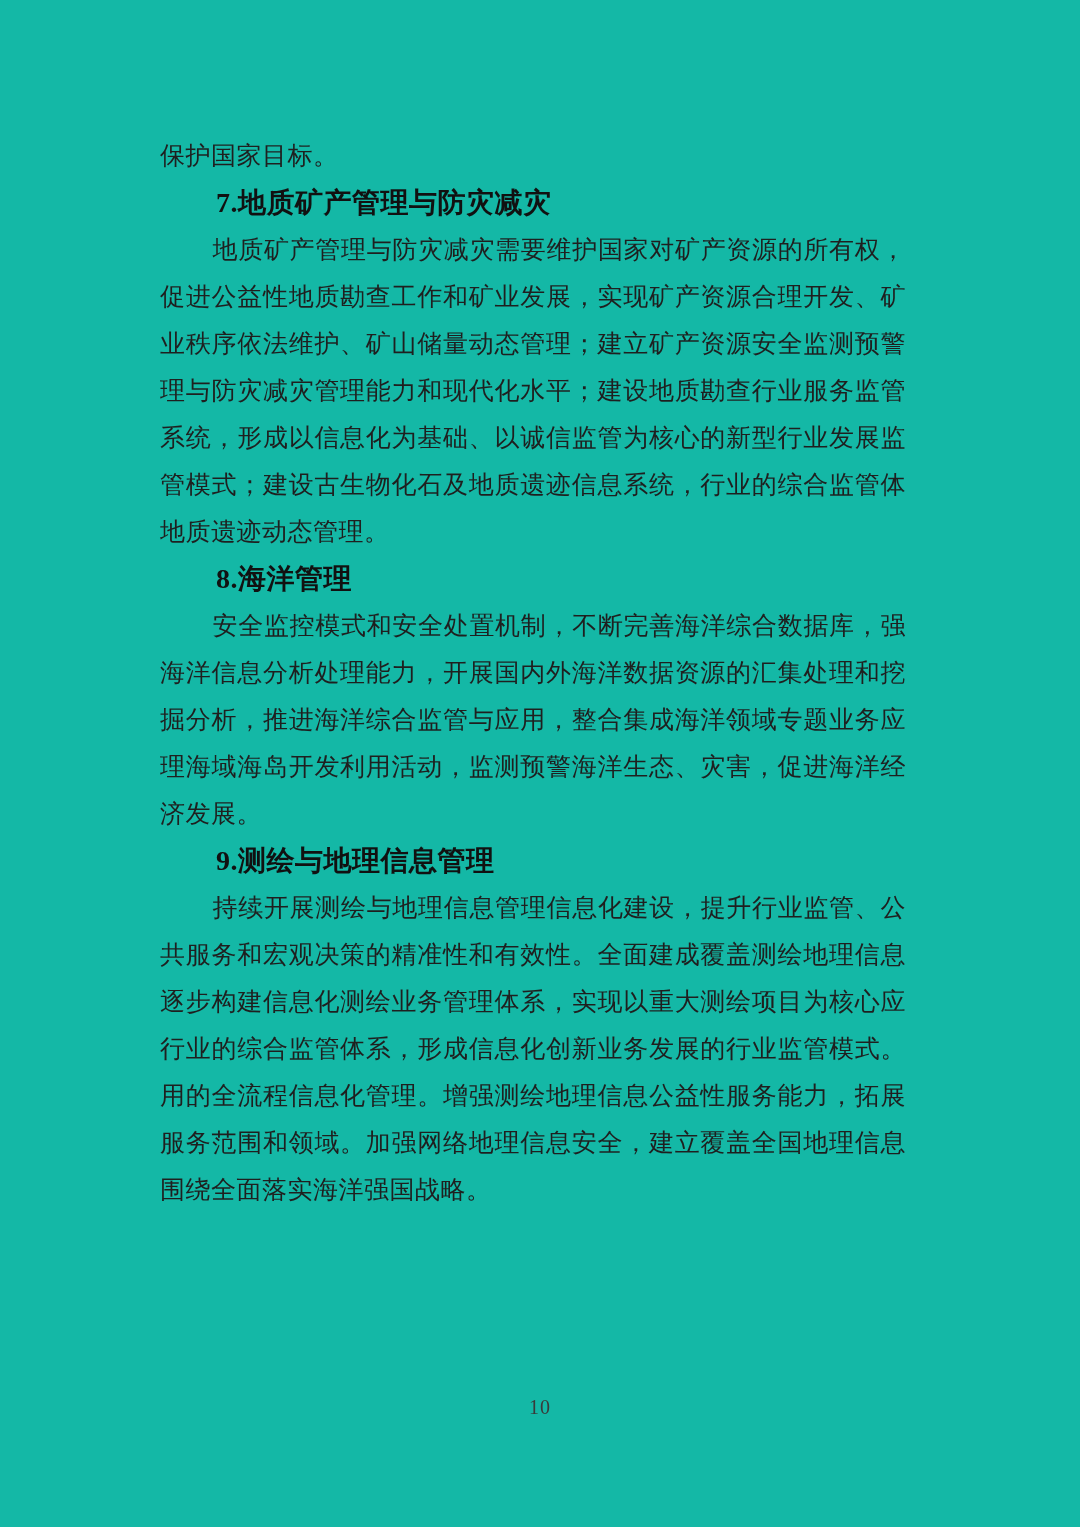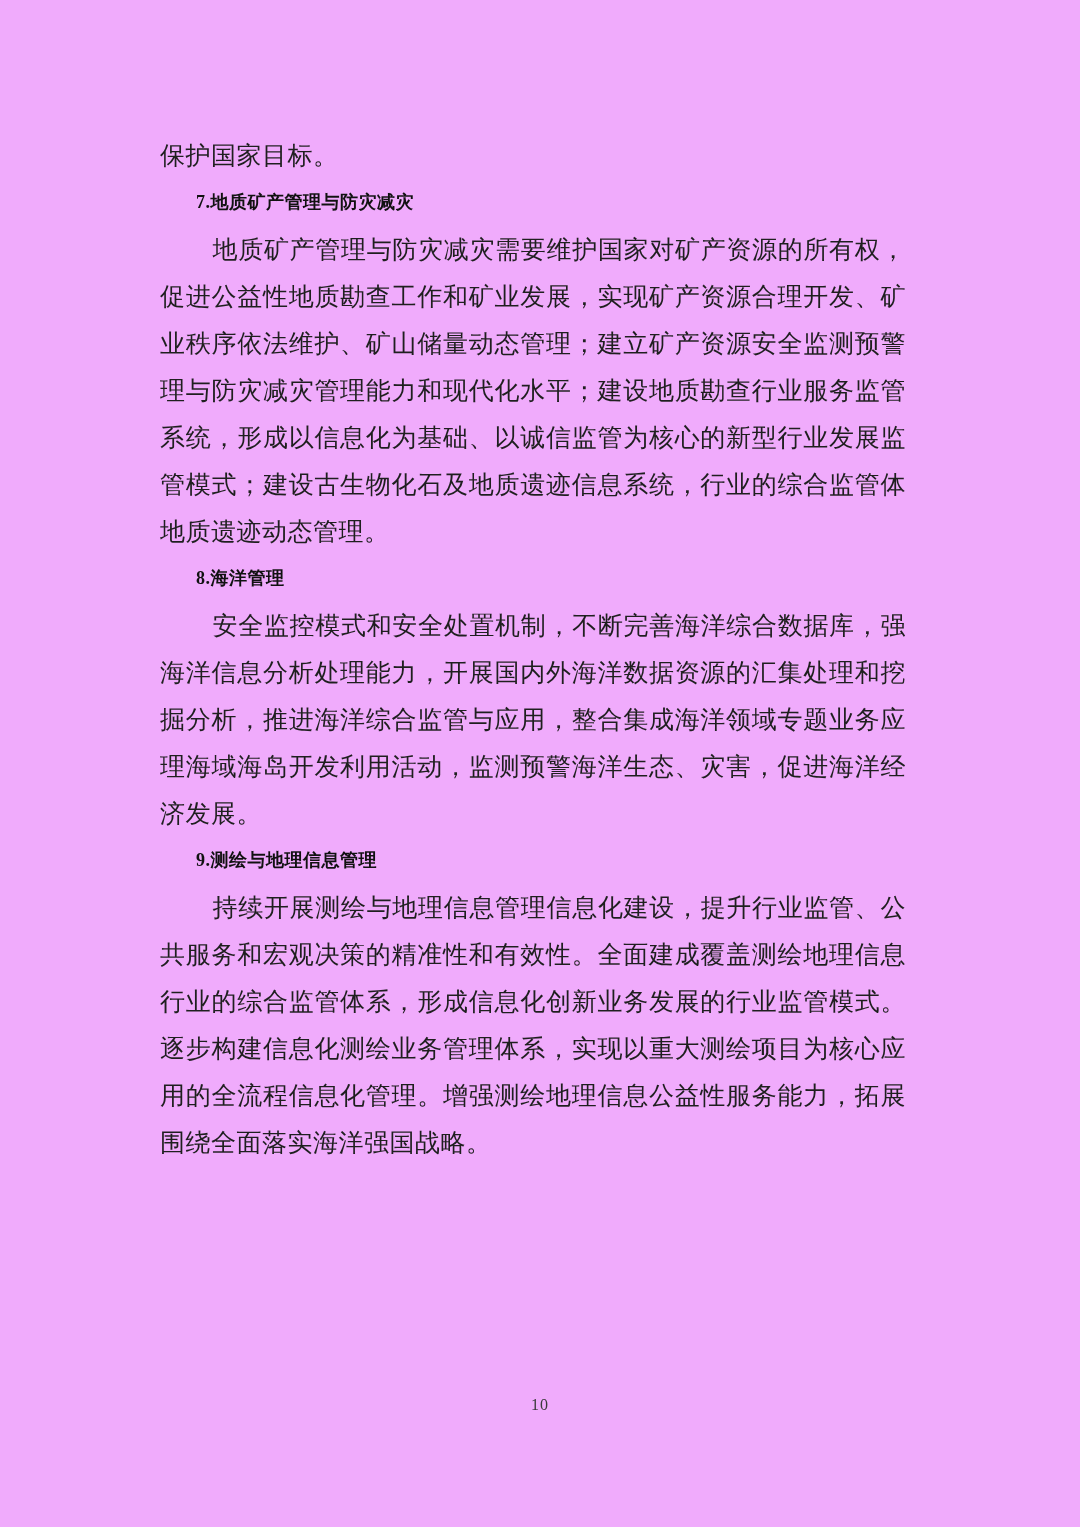--- a/index.html
+++ b/index.html
@@ -10,21 +10,21 @@
   body {
     width: 1080px;
     height: 1527px;
     position: relative;
     font-family: "Liberation Serif", "DejaVu Serif", serif;
     overflow: hidden;
   }
   .page {
     position: absolute;
     inset: 0;
-    background: #f0abfc;
+    background: #14b8a6;
   }
   .textblock {
     position: absolute;
     left: 160px;
     top: 132px;
     width: 746px;
   }
   .line {
     height: 47px;
     line-height: 47px;
@@ -38,33 +38,33 @@
     text-align: justify;
     text-align-last: justify;
     white-space: normal;
     overflow: hidden;
   }
   .line.indent {
     text-indent: 2.1em;
   }
   .line.heading {
     font-weight: bold;
-    font-size: 18px;
+    font-size: 28px;
     color: #111111;
     text-indent: 2.0em;
   }
   .page-footer {
     position: absolute;
     left: 0;
     top: 1396px;
     width: 100%;
     text-align: center;
   }
   .page-number {
-    font-size: 16px;
+    font-size: 20px;
     color: #3a3a3a;
     letter-spacing: 1px;
     margin-top: 8px;
   }
 </style>
 </head>
 <body>
 
 <div class="page">
   <div class="textblock" id="textblock">
@@ -79,21 +79,22 @@
       <div class="line">地质遗迹动态管理。</div>
       <div class="line heading">8.海洋管理</div>
       <div class="line justify indent">安全监控模式和安全处置机制，不断完善海洋综合数据库，强化</div>
       <div class="line justify">海洋信息分析处理能力，开展国内外海洋数据资源的汇集处理和挖</div>
       <div class="line justify">掘分析，推进海洋综合监管与应用，整合集成海洋领域专题业务应</div>
       <div class="line justify">理海域海岛开发利用活动，监测预警海洋生态、灾害，促进海洋经</div>
       <div class="line">济发展。</div>
       <div class="line heading">9.测绘与地理信息管理</div>
       <div class="line justify indent">持续开展测绘与地理信息管理信息化建设，提升行业监管、公</div>
       <div class="line justify">共服务和宏观决策的精准性和有效性。全面建成覆盖测绘地理信息</div>
+      <div class="line justify">逐步构建信息化测绘业务管理体系，实现以重大测绘项目为核心应</div>
       <div class="line justify">行业的综合监管体系，形成信息化创新业务发展的行业监管模式。</div>
-      <div class="line justify">逐步构建信息化测绘业务管理体系，实现以重大测绘项目为核心应</div>
       <div class="line justify">用的全流程信息化管理。增强测绘地理信息公益性服务能力，拓展</div>
+      <div class="line justify">服务范围和领域。加强网络地理信息安全，建立覆盖全国地理信息</div>
       <div class="line">围绕全面落实海洋强国战略。</div>
     </div>
   <div class="page-footer">
     <span class="page-number">10</span>
   </div>
 </div>
 
 </body></html>

